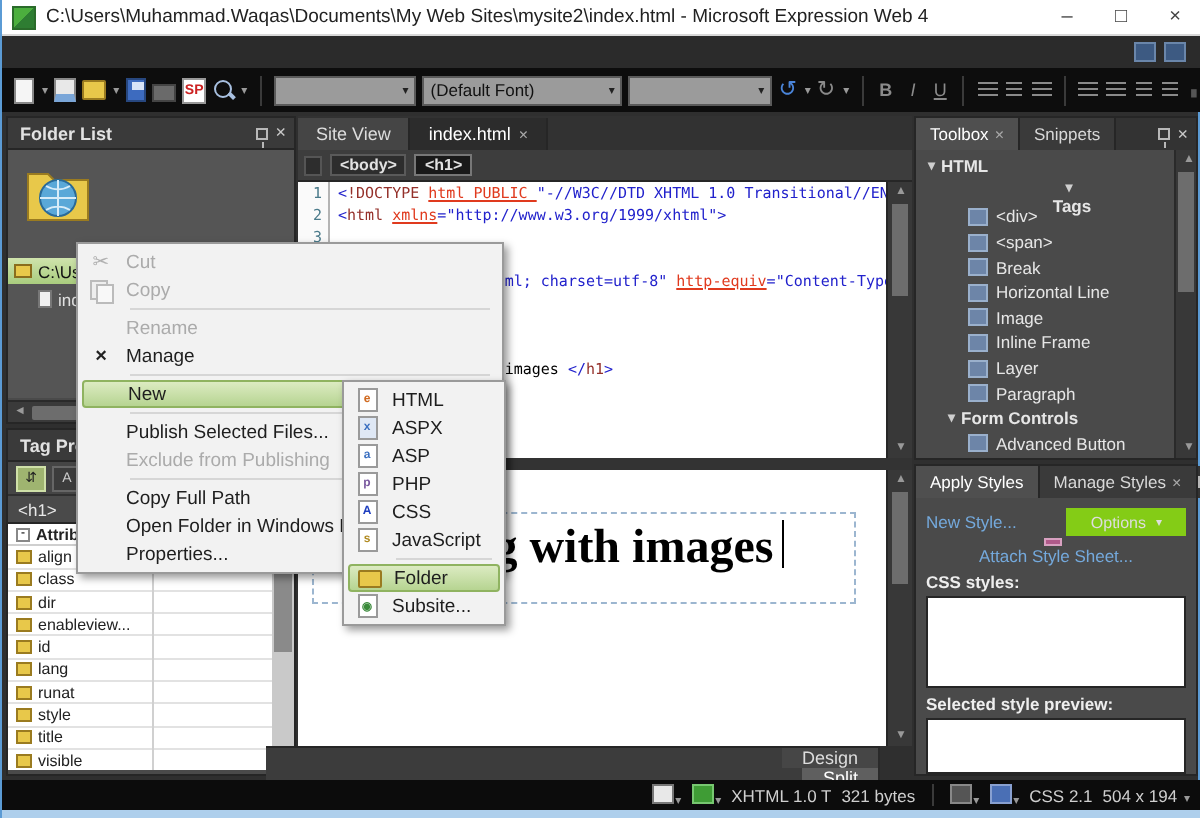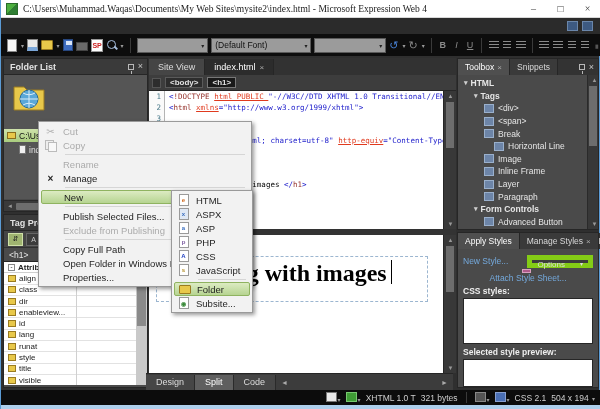--- a/index.html
+++ b/index.html
@@ -1,21 +1,21 @@
 <!DOCTYPE html>
 <html><head>
 <meta charset="utf-8">
 <style>
   *{margin:0;padding:0;box-sizing:border-box;}
   html,body{width:600px;height:409px;overflow:hidden;}
   body{font-family:"Liberation Sans",sans-serif;background:#2f2f2f;position:relative;}
   .win{position:absolute;inset:0;border-left:1px solid #5b9bd5;border-right:1px solid #5b9bd5;}
 
   
-  .titlebar{position:absolute;left:0;top:0;width:600px;height:18px;background:#fff;display:flex;align-items:center;border-bottom:1px solid #d8d8d8;font-family:Liberation Serif, serif;}
+  .titlebar{position:absolute;left:0;top:0;width:600px;height:18px;background:#fff;display:flex;align-items:center;border-bottom:1px solid #d8d8d8;}
   .app-icon{width:12px;height:12px;margin:0 5px 0 5px;background:
     linear-gradient(135deg,#4caf3e 0 50%,#2e7d32 50% 100%);border:1px solid #2a6b2a;}
   .title-text{font-size:9.5px;color:#222;white-space:nowrap;overflow:hidden;flex:1;}
   .win-controls{display:flex;height:18px;}
   .win-btn{width:27px;height:18px;display:flex;align-items:center;justify-content:center;font-size:10px;color:#444;}
 
   
   .menubar{position:absolute;left:0;top:18px;width:600px;height:16px;background:#2b2b2b;display:flex;align-items:center;}
   .menu-top-item{color:#d8d8d8;font-size:9.5px;padding:0 7px;height:16px;display:flex;align-items:center;}
   .menubar-right{margin-left:auto;display:flex;gap:4px;padding-right:8px;}
@@ -107,42 +107,42 @@
   #design-scroll{left:442px;top:235px;height:138px;}
   .vs-arrow{width:13px;height:10px;color:#999;font-size:6px;text-align:center;line-height:10px;}
   .vs-thumb{margin:1px 2px;height:46px;background:#6d6d6d;}
   .splitter{position:absolute;left:148px;top:229px;width:307px;height:6px;background:#333;}
 
   .design-pane{position:absolute;left:148px;top:235px;width:294px;height:138px;background:#fff;overflow:hidden;}
   .h1-box{position:absolute;left:7px;top:21px;width:272px;height:46px;border:1px dashed #9cb6d0;}
   .design-h1{position:absolute;left:19px;top:25px;font-family:"Liberation Serif",serif;font-weight:bold;font-size:24px;color:#000;white-space:nowrap;}
   .caret-line{display:inline-block;width:1.5px;height:24px;background:#000;margin-left:4px;vertical-align:-3px;}
 
-  .view-tabs{position:absolute;left:145px;top:373px;width:307px;height:17px;background:#3c3c3c;display:flex;align-items:center;border-top:1px solid #262626;}
+  .view-tabs{position:absolute;left:132px;top:373px;width:307px;height:17px;background:#3c3c3c;display:flex;align-items:flex-end;border-top:1px solid #262626;flex-direction:column;}
   .vtab{padding:0 10px;height:15px;display:flex;align-items:center;font-size:9px;color:#ddd;background:#464646;border-right:1px solid #2a2a2a;}
   .vtab.active{background:#5f5f5f;color:#fff;}
   .vt-arrow{color:#aaa;font-size:7px;padding:0 5px;}
   .vt-arrow.right{margin-left:auto;}
 
   
   #toolbox{left:456px;top:58px;width:142px;height:172px;}
   .tbx-body{position:relative;height:154px;overflow:hidden;padding-top:2px;}
   .tree-row{height:12.6px;display:flex;align-items:center;font-size:8.5px;color:#e6e6e6;white-space:nowrap;}
   .tree-row.group{font-weight:bold;}
   .tw{color:#cfcfcf;font-size:7px;margin-right:3px;}
   .ti{width:10px;height:9px;background:#6d85a8;border:1px solid #9ab0cc;margin-right:4px;flex:none;}
   .tbx-scroll{position:absolute;right:0;top:0;bottom:0;width:11px;background:#383838;border-left:1px solid #2a2a2a;}
   .tbx-scroll .vs-thumb{height:60px;margin:1px;}
 
   
   #apply-styles{left:456px;top:232px;width:142px;height:156px;}
   .as-body{position:relative;padding:4px 5px 0 5px;}
   .as-row{display:flex;align-items:center;height:16px;}
   .link{color:#74a9dc;font-size:8.5px;}
-  .options-btn{margin-left:auto;height:13px;border:5px solid #84cc16;background:#3c3c3c;color:#ddd;font-size:8px;display:flex;align-items:flex-start;padding:0 5px;gap:14px;}
+  .options-btn{margin-left:auto;height:13px;border:7px solid #84cc16;background:#3c3c3c;color:#ddd;font-size:8px;display:flex;align-items:center;padding:0 5px;gap:4px;}
   .attach-icon{width:9px;height:9px;background:#b05a8a;border:1px solid #d8a0c0;margin-right:4px;}
   .as-label{font-size:8.5px;font-weight:bold;color:#eee;margin:3px 0 2px 0;}
   .white-box{background:#fff;border:1px solid #262626;}
   #css-styles-box{height:46px;}
   #preview-box{height:28px;}
 
   
   .statusbar{position:absolute;left:0;top:390px;width:600px;height:15px;background:#0c0c0c;display:flex;align-items:center;color:#cfcfcf;font-size:8.5px;}
   .sb-right{margin-left:auto;display:flex;align-items:center;gap:5px;padding-right:6px;}
   .sb-ico{width:11px;height:10px;display:inline-block;}
@@ -421,37 +421,37 @@
         <span class="pin-icon"></span>
         <span class="x-icon">×</span>
       </span>
     </div>
     <div class="tbx-body">
       <div id="toolbox-tree">
           <div class="tree-row group" style="padding-left: 6px;">
             <span class="tw">▾</span>
             <span>HTML</span>
           </div>
-          <div class="tree-row group" style="padding-left: 16px;">
+          <div class="tree-row group" style="padding-left: 16px; flex-direction: column;">
             <span class="tw">▾</span>
             <span>Tags</span>
           </div>
           <div class="tree-row" style="padding-left: 26px;">
             <span class="ti"></span>
             <span>&lt;div&gt;</span>
           </div>
           <div class="tree-row" style="padding-left: 26px;">
             <span class="ti"></span>
             <span>&lt;span&gt;</span>
           </div>
           <div class="tree-row" style="padding-left: 26px;">
             <span class="ti"></span>
             <span>Break</span>
           </div>
-          <div class="tree-row" style="padding-left: 36px;">
+          <div class="tree-row" style="padding-left: 26px;">
             <span class="ti"></span>
             <span>Horizontal Line</span>
           </div>
           <div class="tree-row" style="padding-left: 26px;">
             <span class="ti"></span>
             <span>Image</span>
           </div>
           <div class="tree-row" style="padding-left: 26px;">
             <span class="ti"></span>
             <span>Inline Frame</span>

